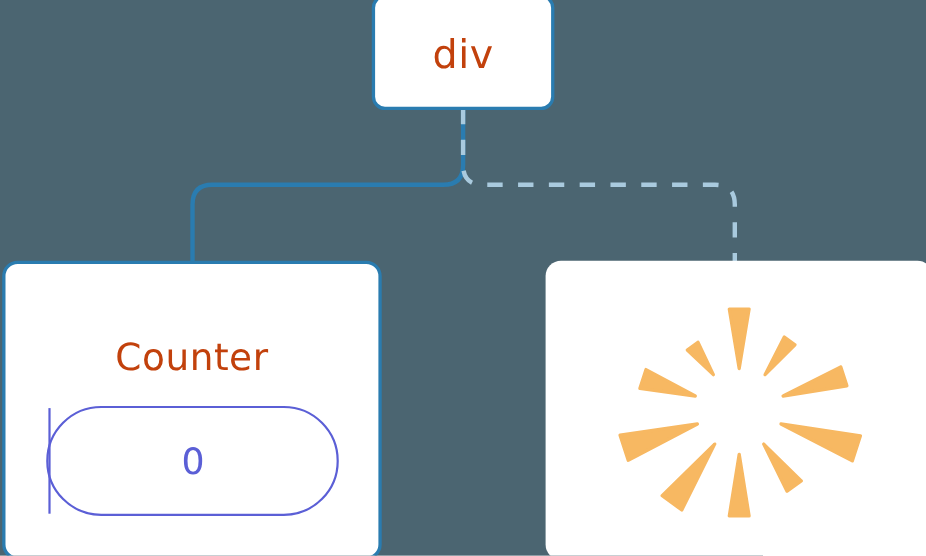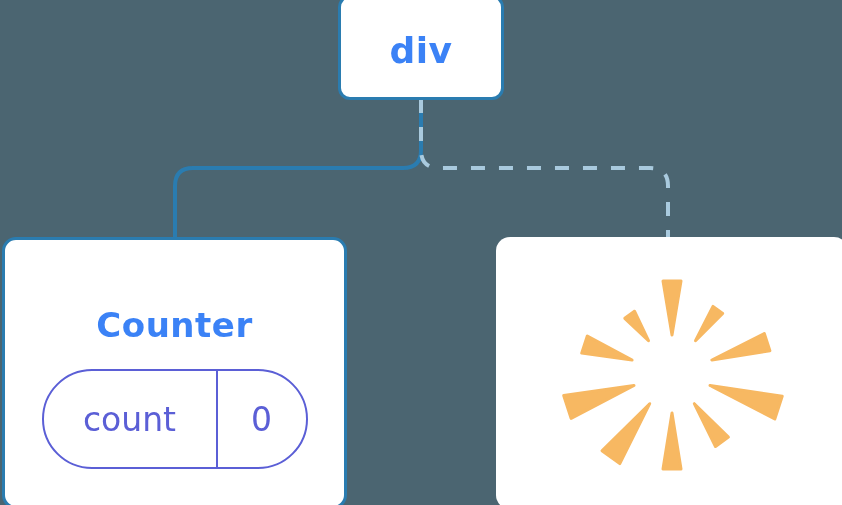--- a/index.html
+++ b/index.html
@@ -41,25 +41,25 @@
     height: 105px;
     border-radius: 12px;
     display: flex;
     align-items: center;
     justify-content: center;
   }
   #node-div .node-title {
     margin-top: 6px;
   }
   .node-title {
-    color: #3b82f6;
+    color: #c2410c;
     font-size: 36px;
     line-height: 1;
     letter-spacing: 0.5px;
-    font-weight: 700;
+    font-weight: 400;
   }
   #node-counter {
     left: 2px;
     top: 237px;
     width: 345px;
     height: 272px;
     border-radius: 14px;
     display: flex;
     flex-direction: column;
     align-items: center;
@@ -123,21 +123,20 @@
     <path id="edge-dashed" d="M 421 99 L 421 150 Q 421 168 439 168 L 650 168 Q 668 168 668 186 L 668 240" fill="none" stroke="#a9cade" stroke-width="4" stroke-linecap="butt" stroke-dasharray="14 14"></path>
   </svg>
 
   <div class="node node-bordered" id="node-div">
     <span class="node-title">div</span>
   </div>
 
   <div class="node node-bordered" id="node-counter">
     <span class="node-title">Counter</span>
     <div class="state-pill">
-      <span class="pill-key">count</span>
       <span class="pill-divider"></span>
       <span class="pill-val">0</span>
     </div>
   </div>
 
   <div class="node" id="node-sparkle">
     <svg id="sparkle-svg" viewBox="0 0 352 272" xmlns="http://www.w3.org/2000/svg">
         <polygon points="176.0,98.0 185.0,44.0 167.0,44.0" fill="#f7b862" stroke="#f7b862" stroke-width="3" stroke-linejoin="round"></polygon>
         <polygon points="199.5,103.6 226.7,76.4 217.0,69.4" fill="#f7b862" stroke="#f7b862" stroke-width="3" stroke-linejoin="round"></polygon>
         <polygon points="215.9,123.0 273.9,113.7 268.3,96.5" fill="#f7b862" stroke="#f7b862" stroke-width="3" stroke-linejoin="round"></polygon>

